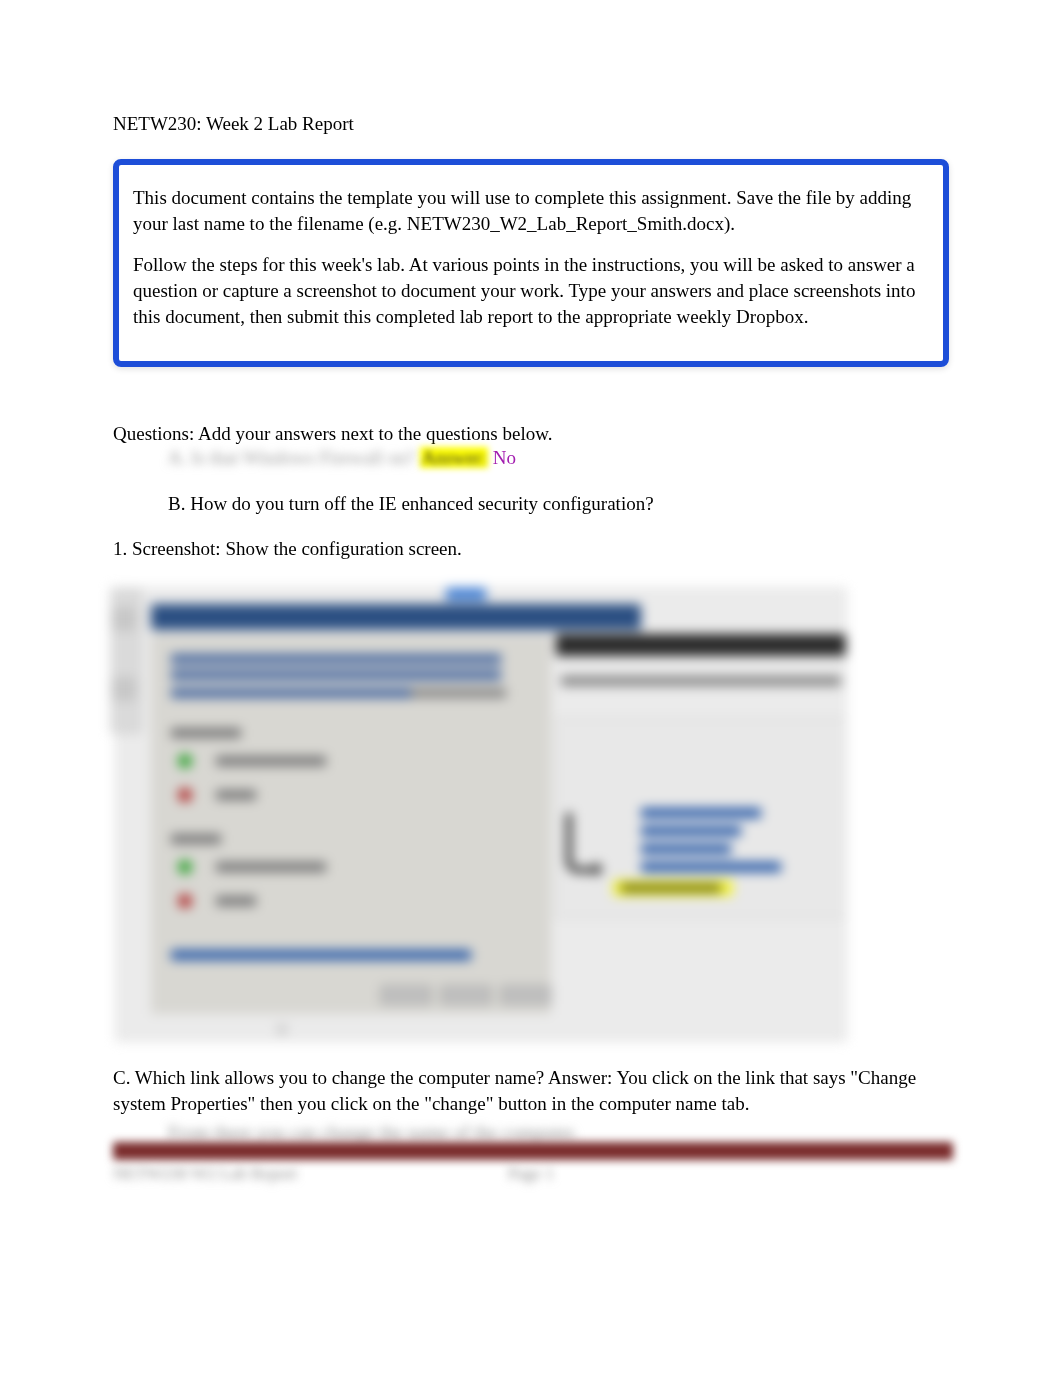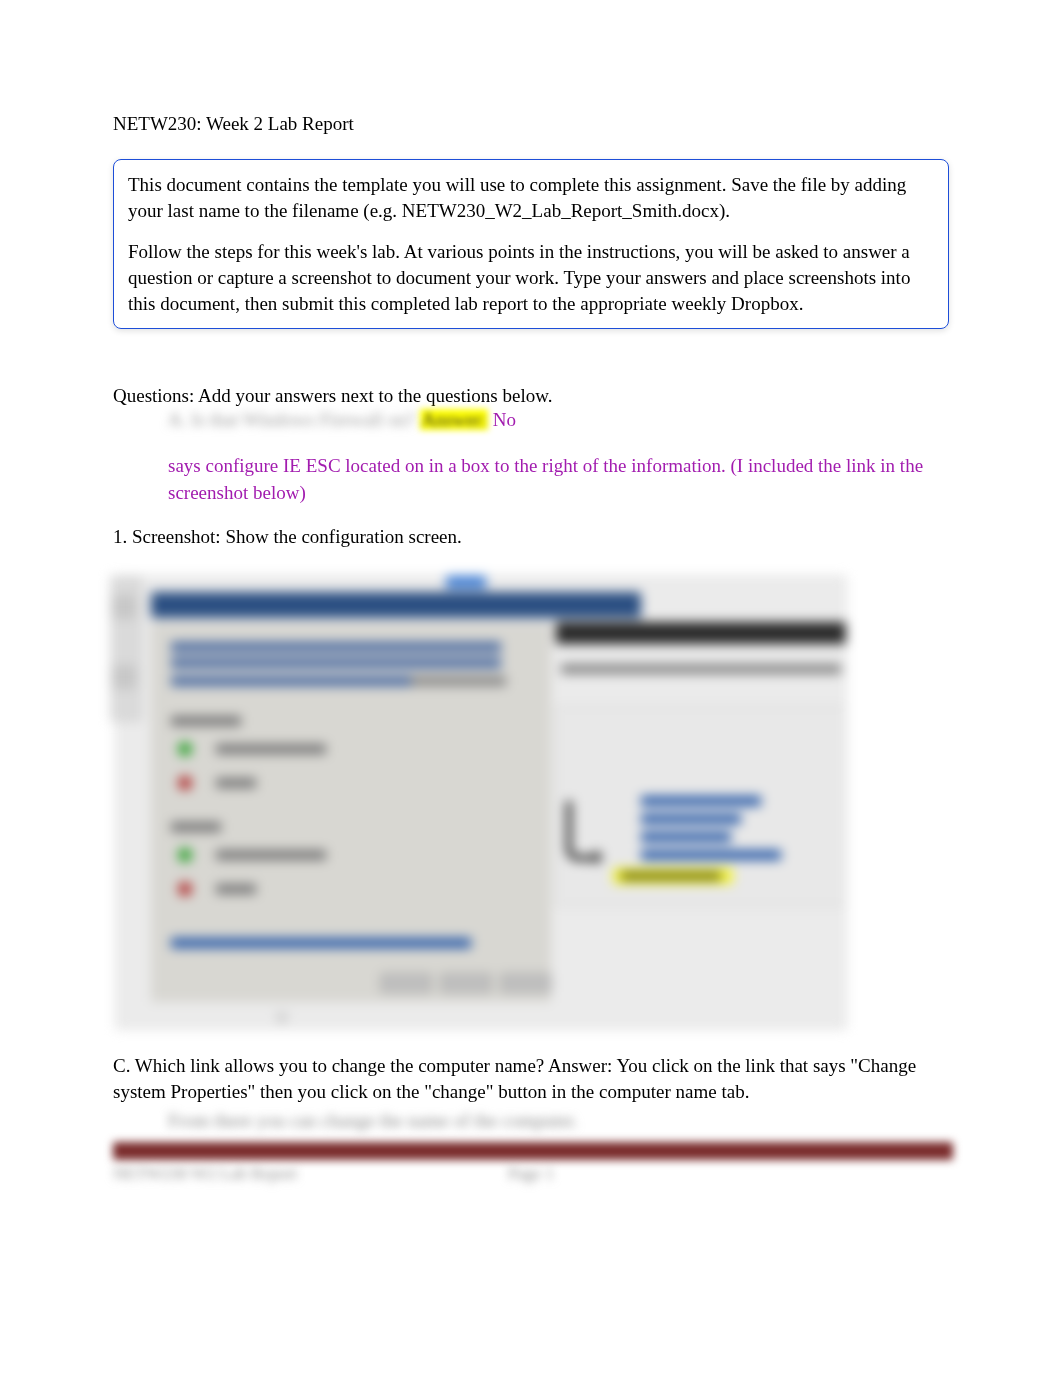--- a/index.html
+++ b/index.html
@@ -10,29 +10,29 @@
       font-family: "Times New Roman", Times, serif;
       font-size: 19px;
       color: #000;
       position: relative;
       padding: 113px 113px 0 113px;
     }
     .header-title {
       margin-bottom: 24px;
     }
     .instructions-box {
-      border: 1px solid #1d4ed8;
+      border: 6px solid #1d4ed8;
       border-radius: 8px;
-      padding: 12px 14px;
+      padding: 20px 14px;
       box-shadow: 0 2px 6px rgba(0,0,0,0.12);
       margin-bottom: 56px;
       line-height: 1.35;
     }
     .instructions-box p { margin-bottom: 16px; }
-    .instructions-box p:last-child { margin-bottom: 0; }
+    .instructions-box p:last-child { margin-bottom: 12px; }
     .section-q {
     }
     .qa-block {
       margin-left: 55px;
       margin-bottom: 20px;
       line-height: 1.38;
     }
     .blurred-q {
       filter: blur(5px);
       color: #999;
@@ -160,21 +160,21 @@
 
 <div class="section-q">Questions: Add your answers next to the questions below.</div>
 
 <div class="qa-block">
   <span class="blurred-q">A. Is that Windows Firewall on?</span>
   <span class="answer-highlight">Answer:</span>
   <span class="red-answer"> No</span>
 </div>
 
 <div class="qa-block">
-  <div class="red-answer">says configure IE ESC located on in a box to the right of the information. (I included the link in the screenshot below)</div>
+  <div>B. How do you turn off the IE enhanced security configuration?</div>
 </div>
 
 <div class="screenshot-label">1. Screenshot: Show the configuration screen.</div>
 
 <div class="screenshot-frame">
   <div class="ss-bg"></div>
   <div class="ss-sidebar">
     <div class="ss-sidebar-icon1"></div>
     <div class="ss-sidebar-icon2"></div>
   </div>

